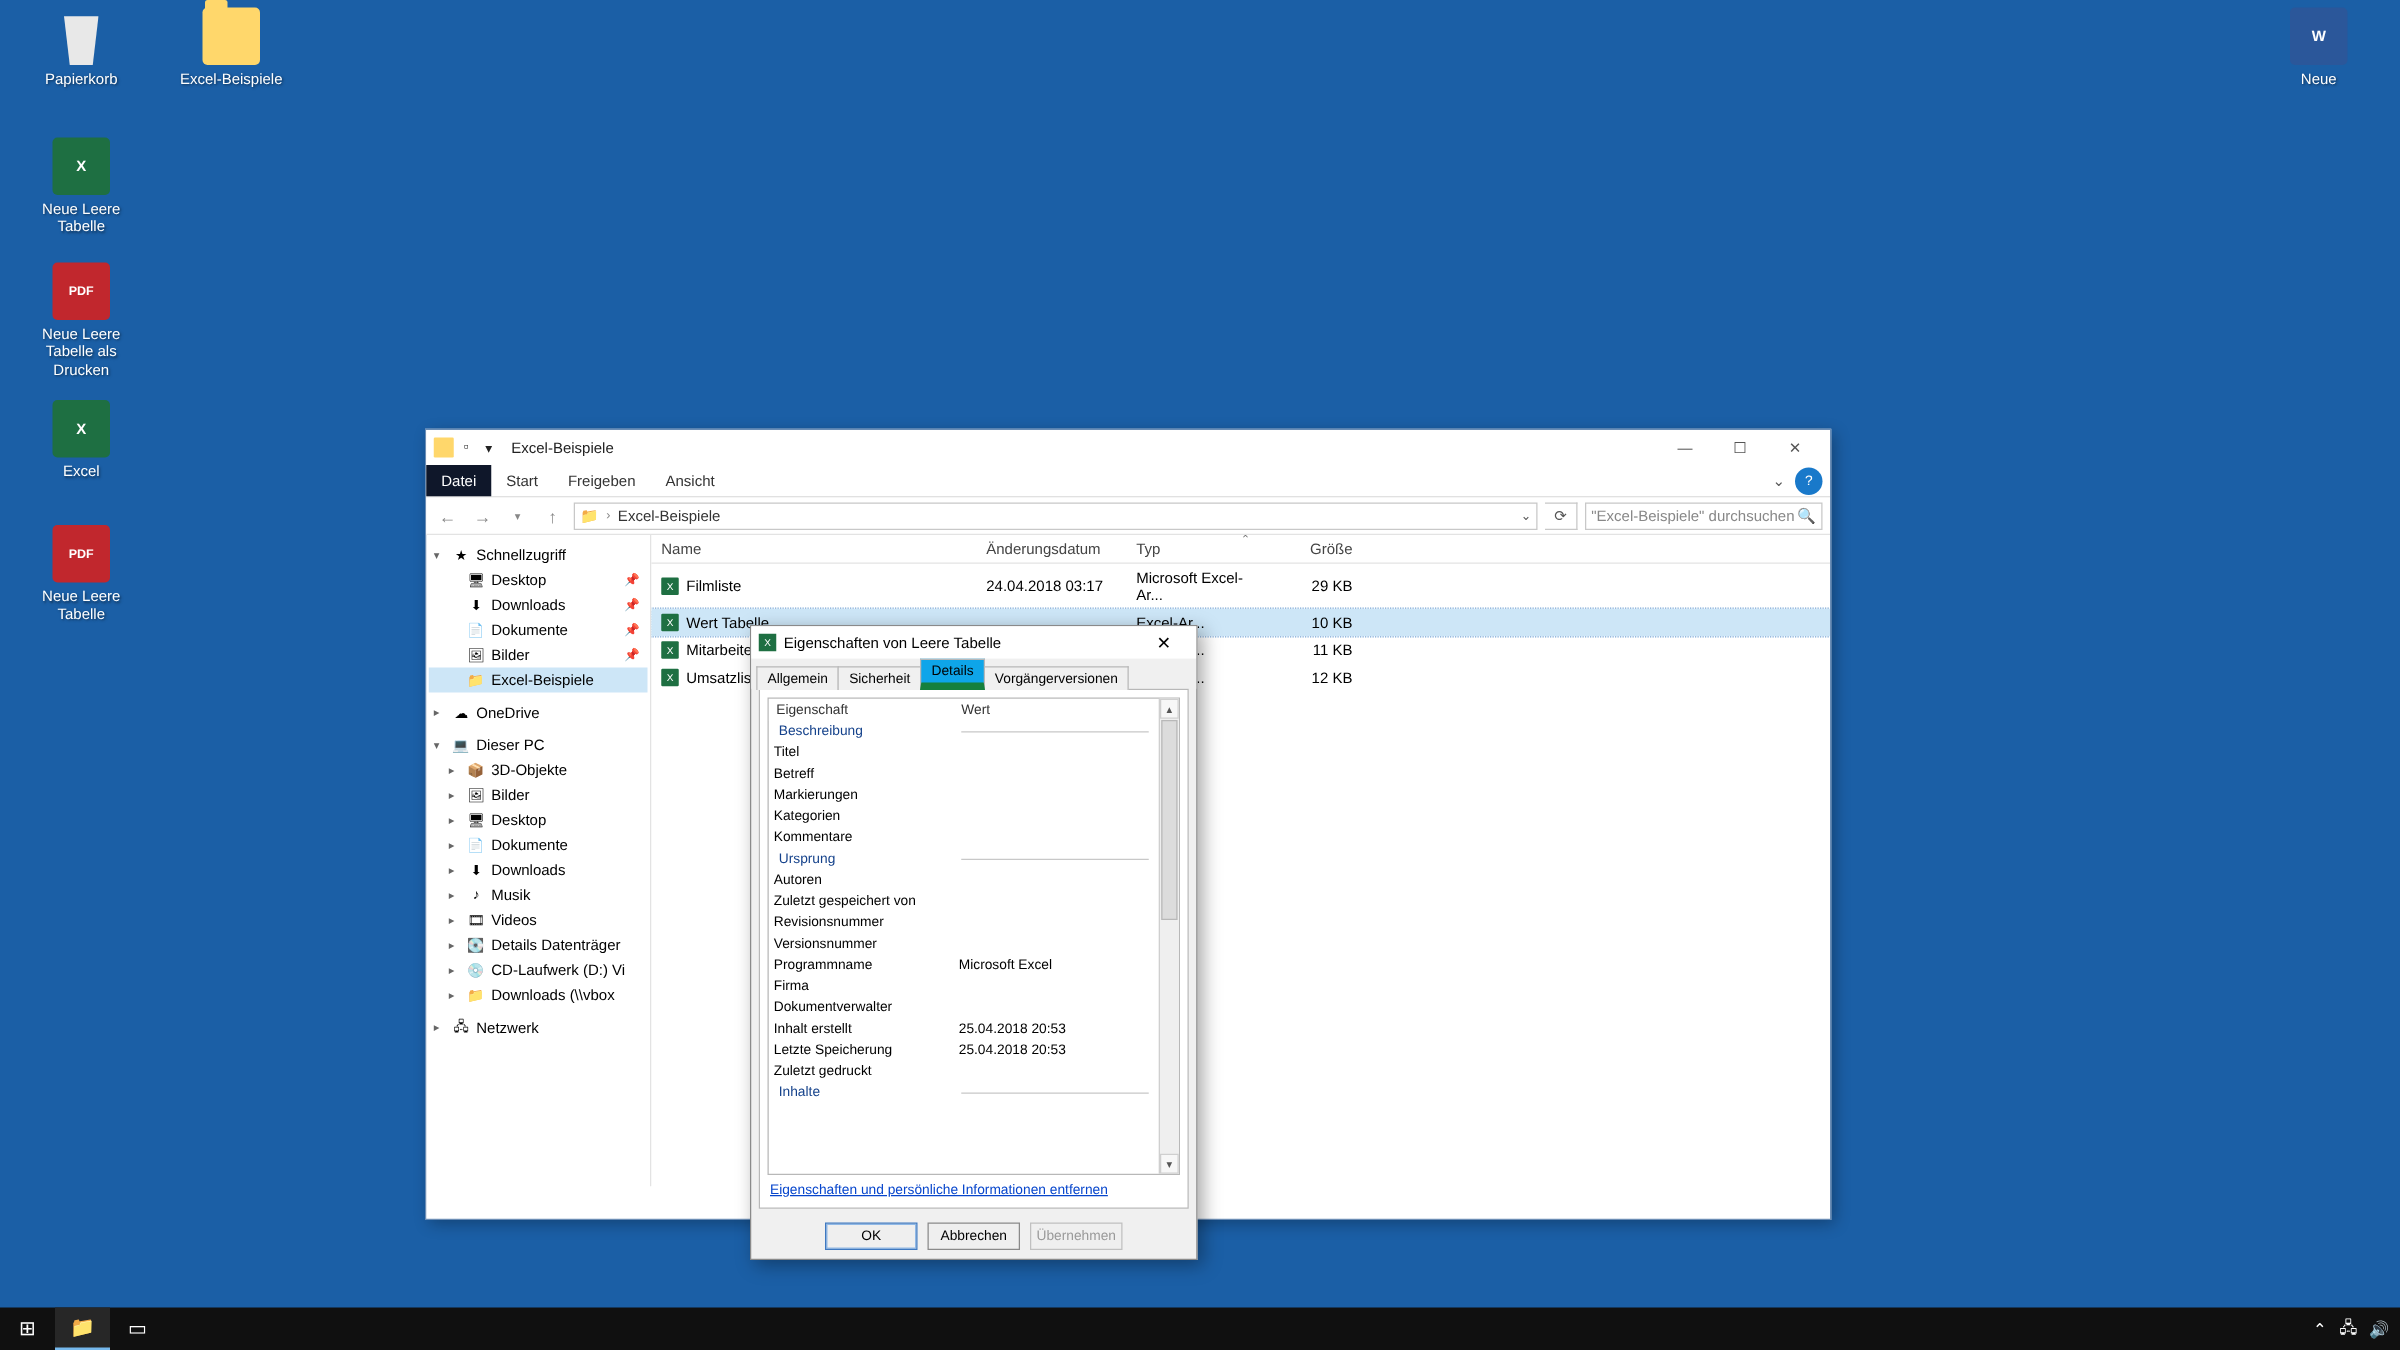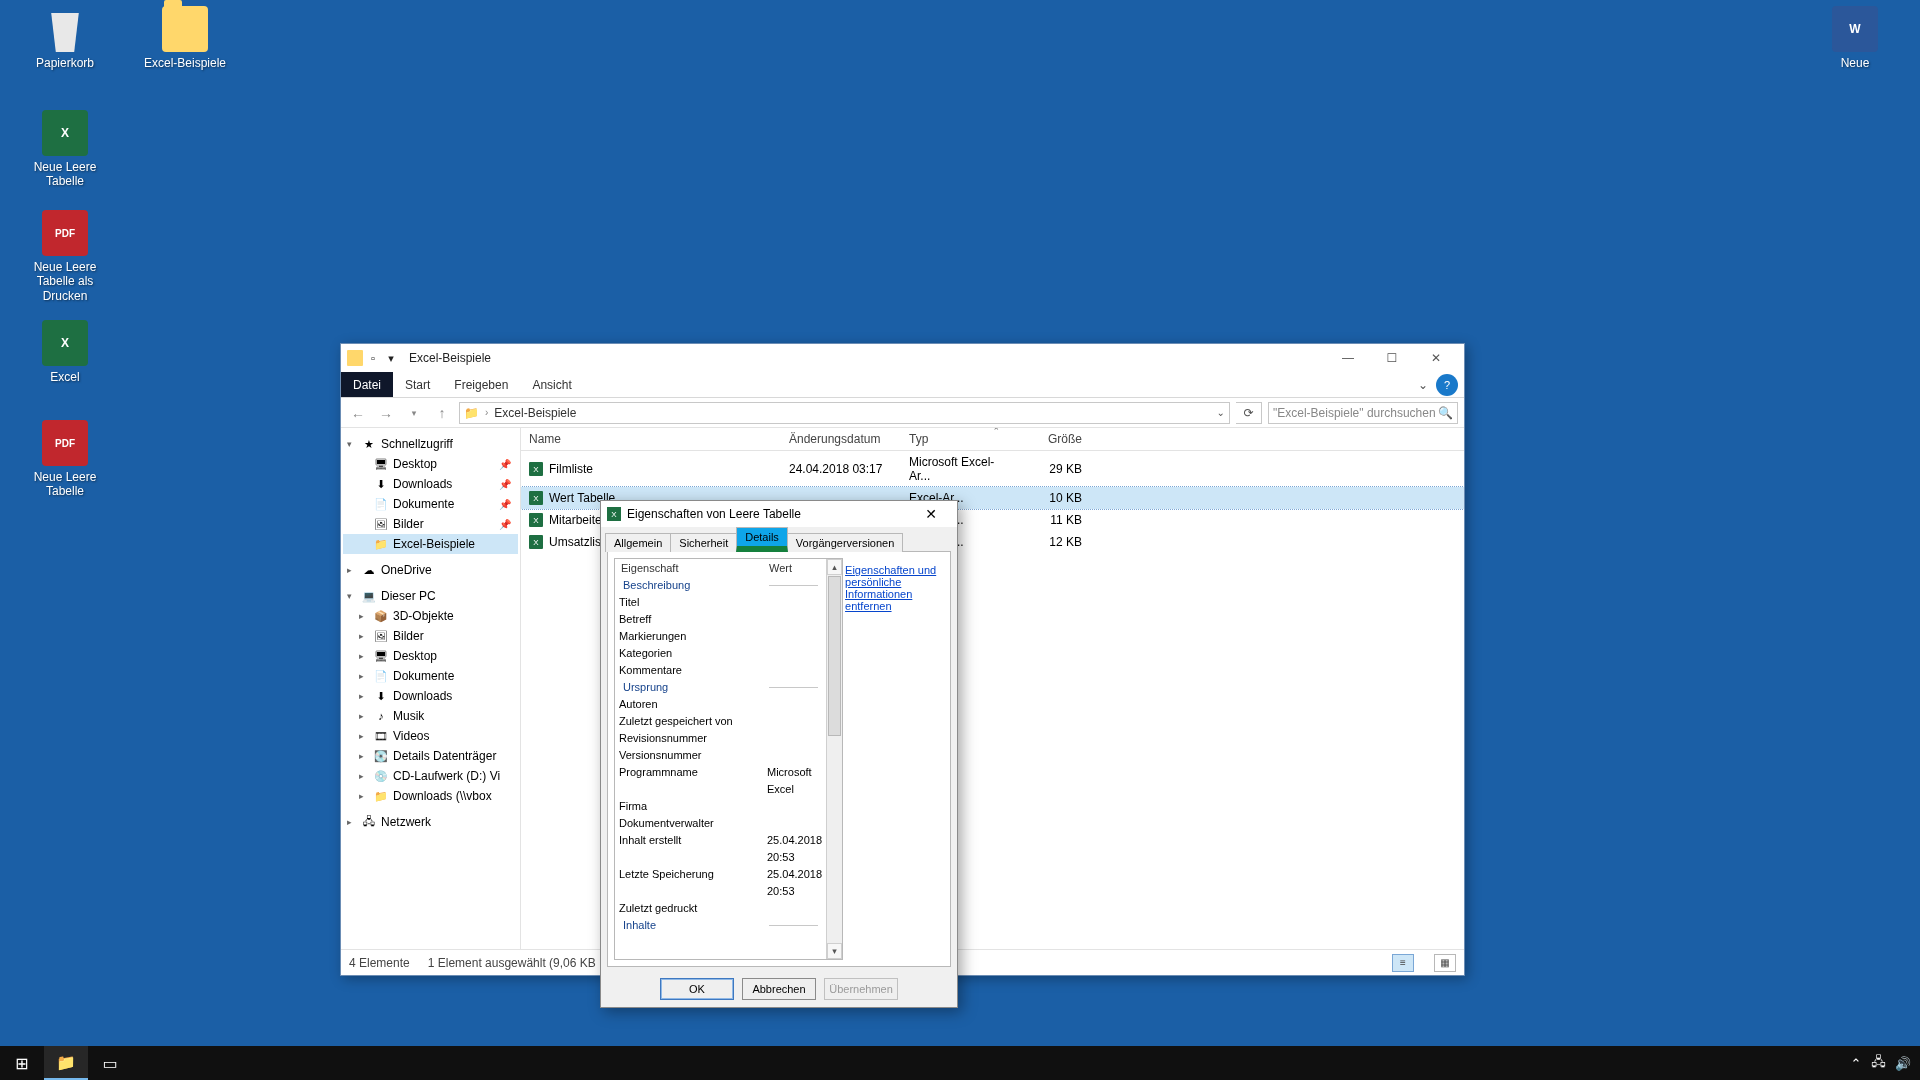--- a/index.html
+++ b/index.html
@@ -74,21 +74,21 @@
     display:flex;flex-direction:column;
   }
   .props-title{height:26px;background:#fff;display:flex;align-items:center;padding:0 6px;font-size:12px;}
   .props-title .picn{width:14px;height:14px;background:#1e6f42;color:#fff;font-size:8px;display:flex;align-items:center;justify-content:center;margin-right:6px;}
   .props-title .pclose{margin-left:auto;width:40px;height:26px;display:flex;align-items:center;justify-content:center;font-size:14px;}
 
   .props-tabs{height:24px;display:flex;align-items:flex-end;padding:0 4px;font-size:11px;background:#f0f0f0;text-align:right;}
   .ptab{padding:3px 8px 3px;border:1px solid #b8b8b8;border-bottom:none;background:#f0f0f0;margin-right:-1px;position:relative;top:1px;}
   .ptab.active{background:#0ea5e9;border-bottom:6px solid #15803d;z-index:2;}
 
-  .props-body{flex:1;background:#fff;margin:0 6px 4px;border:1px solid #b8b8b8;padding:6px;display:flex;flex-direction:row;}
+  .props-body{flex:1;background:#fff;margin:0 6px 4px;border:1px solid #b8b8b8;padding:6px;display:flex;flex-direction:column;}
   .props-listwrap{flex:1;border:1px solid #b8b8b8;position:relative;display:flex;}
   .props-list{flex:1;overflow:hidden;font-size:11px;}
   .props-list .phdr{display:flex;background:#fff;border-bottom:0;}
   .props-list .phdr .pc{padding:3px 6px;color:#333;}
   .pc-prop{width:148px;} .pc-val{flex:1;}
   .prow{display:flex;padding:0 4px;line-height:17px;}
   .prow.section .pc-prop{color:#15428b;padding-left:4px;}
   .prow.section .rule{flex:1;border-bottom:1px solid #c8c8c8;margin:8px 4px 0 2px;height:0;}
   .sb{width:16px;background:#efefef;border-left:1px solid #cfcfcf;display:flex;flex-direction:column;}
   .sb .arr{height:16px;display:flex;align-items:center;justify-content:center;font-size:9px;color:#555;background:#f7f7f7;border:1px solid #cfcfcf;}
@@ -330,27 +330,20 @@
               <span>Umsatzlist</span>
             </div>
             <div class="lcol c-date"></div>
             <div class="lcol c-type">Excel-Ar...</div>
             <div class="lcol c-size">12 KB</div>
           </div>
         </div>
     </div>
   </div>
 
-  <div class="statusbar">
-    <span>4 Elemente</span>
-    <span>1 Element ausgewählt (9,06 KB</span>
-    <div class="spacer"></div>
-    <div class="viewbtn active">≡</div>
-    <div class="viewbtn">▦</div>
-  </div>
 </div>
 
 <div class="props">
   <div class="props-title">
     <div class="picn">X</div>
     <span>Eigenschaften von Leere Tabelle</span>
     <div class="pclose">✕</div>
   </div>
   <div class="props-tabs" id="ptabs">
       <div class="ptab">Allgemein</div>

